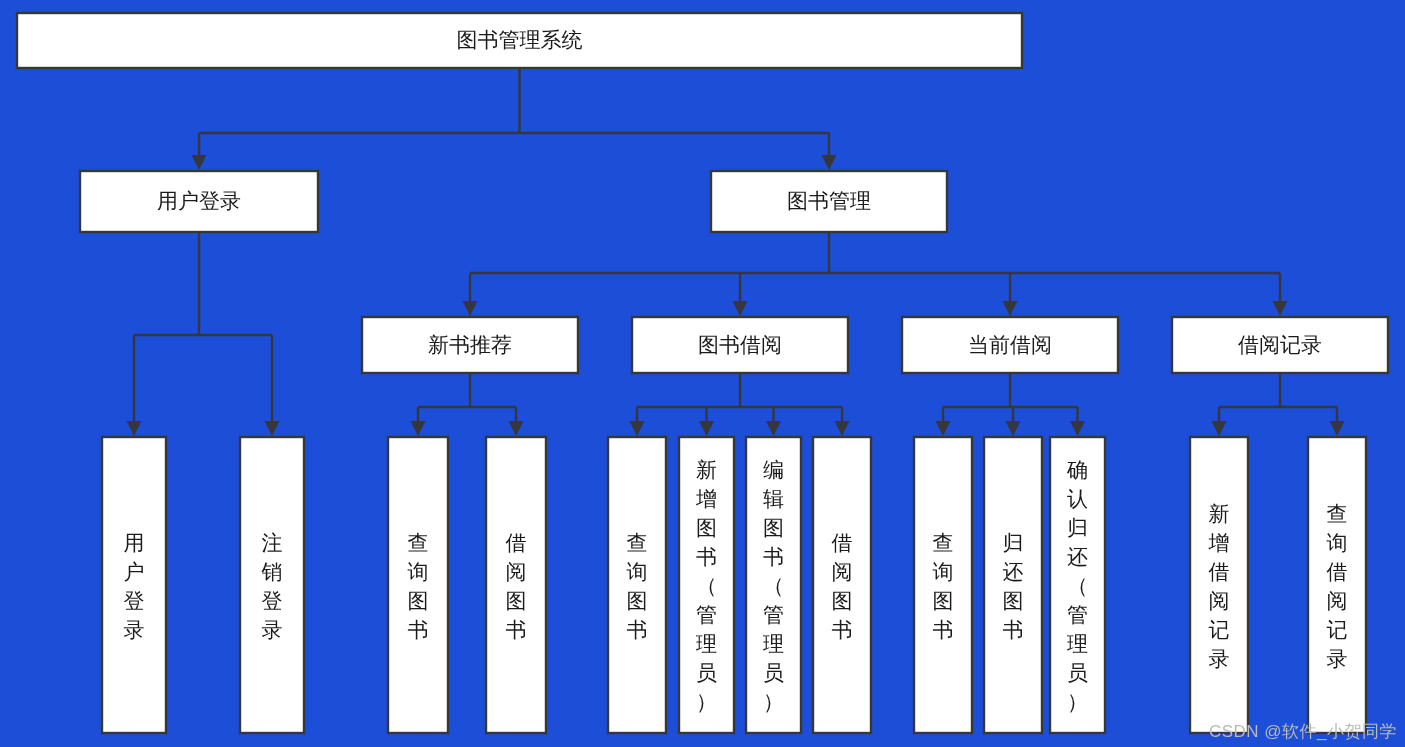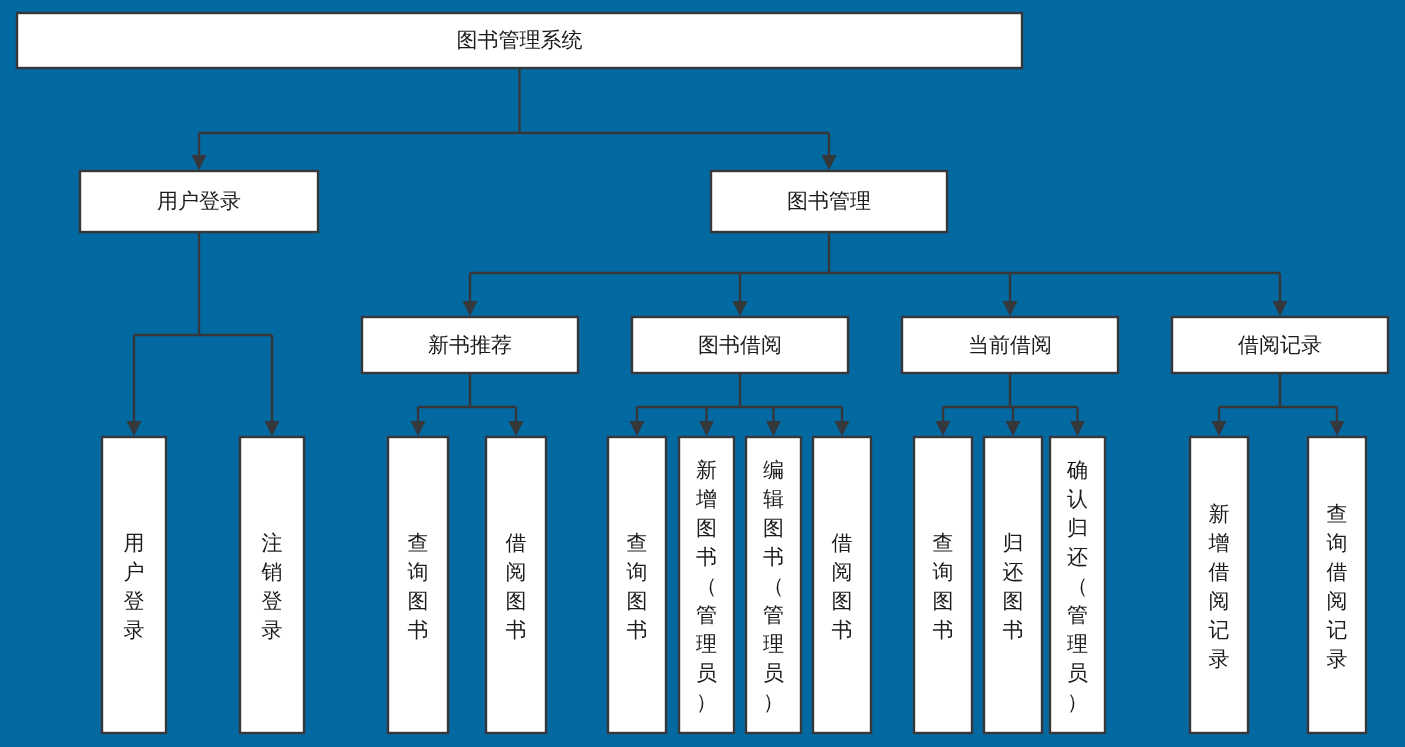--- a/index.html
+++ b/index.html
@@ -10,21 +10,21 @@
   body {
     width: 1405px;
     height: 747px;
     font-family: "Liberation Sans", sans-serif;
     overflow: hidden;
   }
   #diagram-root {
     position: relative;
     width: 1405px;
     height: 747px;
-    background: #0369a1;
+    background: #1d4ed8;
   }
   svg.diagram-canvas {
     position: absolute;
     left: 0;
     top: 0;
     width: 1405px;
     height: 747px;
     display: block;
   }
   .node-box {
@@ -202,13 +202,14 @@
         <g>
           <rect x="1190" y="437" width="58" height="296" class="node-box"></rect>
           <text x="1219" y="520.62" class="node-label-vert"><tspan x="1219" dy="0">新</tspan><tspan x="1219" dy="29">增</tspan><tspan x="1219" dy="29">借</tspan><tspan x="1219" dy="29">阅</tspan><tspan x="1219" dy="29">记</tspan><tspan x="1219" dy="29">录</tspan></text>
         </g>
         <g>
           <rect x="1308" y="437" width="58" height="296" class="node-box"></rect>
           <text x="1337" y="520.62" class="node-label-vert"><tspan x="1337" dy="0">查</tspan><tspan x="1337" dy="29">询</tspan><tspan x="1337" dy="29">借</tspan><tspan x="1337" dy="29">阅</tspan><tspan x="1337" dy="29">记</tspan><tspan x="1337" dy="29">录</tspan></text>
         </g>
       </g>
   </svg>
+  <div class="watermark">CSDN @软件_小贺同学</div>
 </div>
 
 </body></html>

